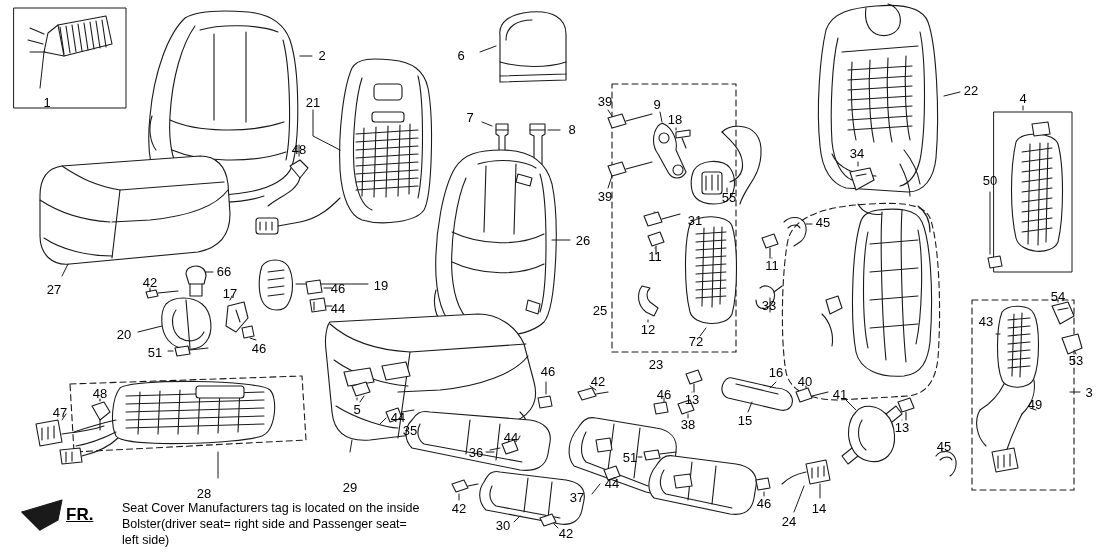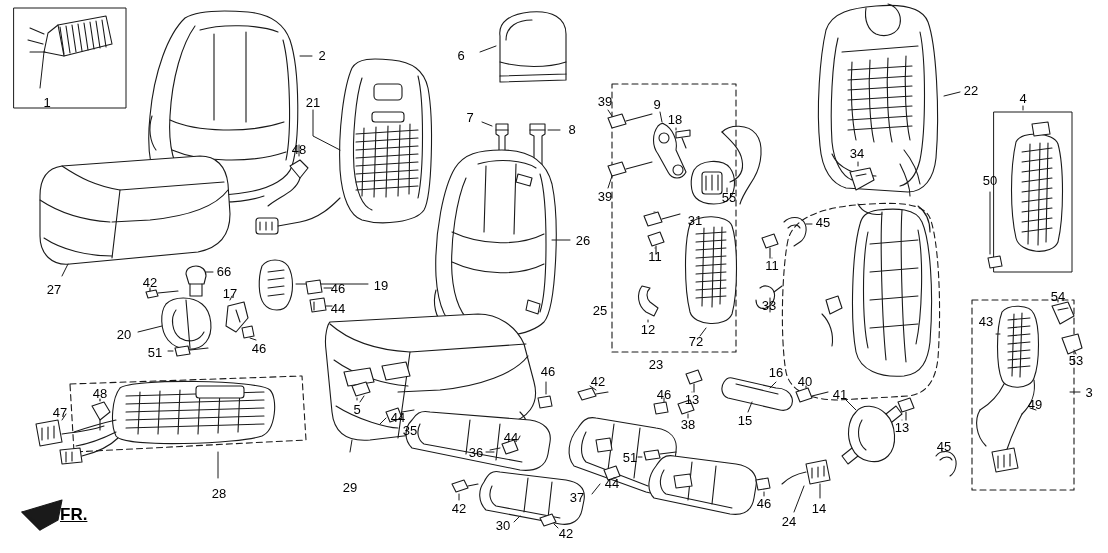--- a/index.html
+++ b/index.html
@@ -537,21 +537,21 @@
   <div class="callout" style="left:675px; top:119px;">18</div>
   <div class="callout" style="left:381px; top:285px;">19</div>
   <div class="callout" style="left:124px; top:334px;">20</div>
   <div class="callout" style="left:313px; top:102px;">21</div>
   <div class="callout" style="left:971px; top:90px;">22</div>
   <div class="callout" style="left:656px; top:364px;">23</div>
   <div class="callout" style="left:789px; top:521px;">24</div>
   <div class="callout" style="left:600px; top:310px;">25</div>
   <div class="callout" style="left:583px; top:240px;text-align:center;">26</div>
   <div class="callout" style="left:54px;  top:289px;">27</div>
-  <div class="callout" style="left:219px; top:493px;">28</div>
+  <div class="callout" style="left:204px; top:493px;">28</div>
   <div class="callout" style="left:350px; top:463px;margin-top:24px;">29</div>
   <div class="callout" style="left:503px; top:525px;">30</div>
   <div class="callout" style="left:655px; top:220px;margin-left:40px;">31</div>
   <div class="callout" style="left:769px; top:305px;">33</div>
   <div class="callout" style="left:857px; top:153px;">34</div>
   <div class="callout" style="left:374px; top:430px;margin-left:36px;">35</div>
   <div class="callout" style="left:476px; top:452px;">36</div>
   <div class="callout" style="left:577px; top:497px;">37</div>
   <div class="callout" style="left:688px; top:424px;">38</div>
   <div class="callout" style="left:605px; top:101px;">39</div>
@@ -580,15 +580,18 @@
   <div class="callout" style="left:1035px;top:404px;">49</div>
   <div class="callout" style="left:990px; top:180px;">50</div>
   <div class="callout" style="left:155px; top:352px;">51</div>
   <div class="callout" style="left:630px; top:457px;">51</div>
   <div class="callout" style="left:696px; top:341px;">72</div>
   <div class="callout" style="left:1076px;top:360px;">53</div>
   <div class="callout" style="left:1058px;top:296px;">54</div>
   <div class="callout" style="left:729px; top:197px;">55</div>
   <div class="callout" style="left:224px; top:271px;">66</div>
 
-  <div class="fr-label" style="left:60px; top:505px;text-decoration:underline;">FR.</div>
+  <div class="fr-label" style="left:66px; top:505px;text-decoration:underline;">FR.</div>
+  <div class="note" style="left:122px; top:500px;">Seat Cover Manufacturers tag is located on the inside
+Bolster(driver seat= right side and Passenger seat=
+left side)</div>
 
 </div>
 
 </body></html>

